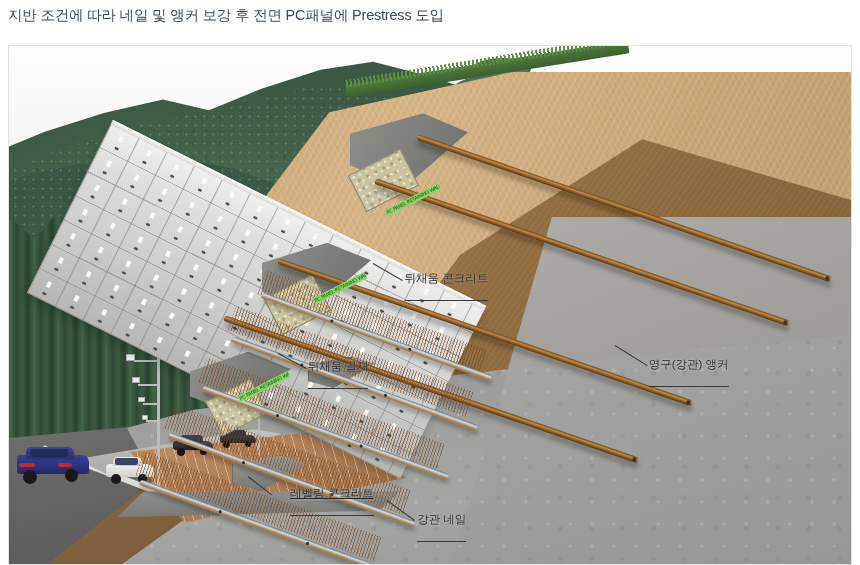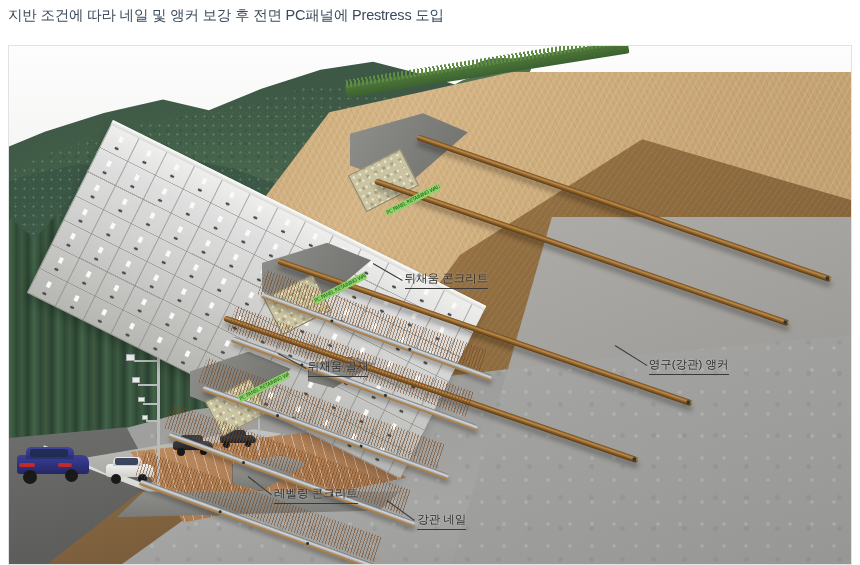--- a/index.html
+++ b/index.html
@@ -249,21 +249,21 @@
     padding:0 1px;
     font-family:"DejaVu Sans",sans-serif;
   }
 
   
   .callout{ position:absolute; }
   .callout .txt{
     position:absolute; white-space:nowrap;
     font-size:11.5px; color:#2a2a2a;
     border-bottom:1px solid #3a3a3a;
-    padding-bottom:2px;
+    padding-bottom:14px;
     text-shadow:0 0 2px rgba(255,255,255,.55);
   }
   .callout .leader{
     position:absolute; height:1px; background:#3a3a3a;
     transform-origin:left center;
   }
 </style>
 </head>
 <body>
 
@@ -450,21 +450,21 @@
     <div class="txt" style="left:4px;top:-8px;">뒤채움 골재</div>
   </div>
 
   <div class="callout" style="left:75.5%;top:61.5%;">
     <div class="leader" style="left:-30px;top:-20px;width:38px;transform:rotate(32deg);"></div>
     <div class="txt" style="left:4px;top:-8px;text-align:center;">영구(강관) 앵커</div>
   </div>
 
   <div class="callout" style="left:31%;top:86.5%;">
     <div class="leader" style="left:-22px;top:-18px;width:30px;transform:rotate(38deg);"></div>
-    <div class="txt" style="left:4px;top:-8px;">레벨링 콘크리트</div>
+    <div class="txt" style="left:20px;top:-8px;text-decoration:underline;">레벨링 콘크리트</div>
   </div>
 
   <div class="callout" style="left:48%;top:91.5%;">
     <div class="leader" style="left:-26px;top:-20px;width:34px;transform:rotate(36deg);"></div>
     <div class="txt" style="left:4px;top:-8px;">강관 네일</div>
   </div>
 
 </div>
 
 </body></html>

